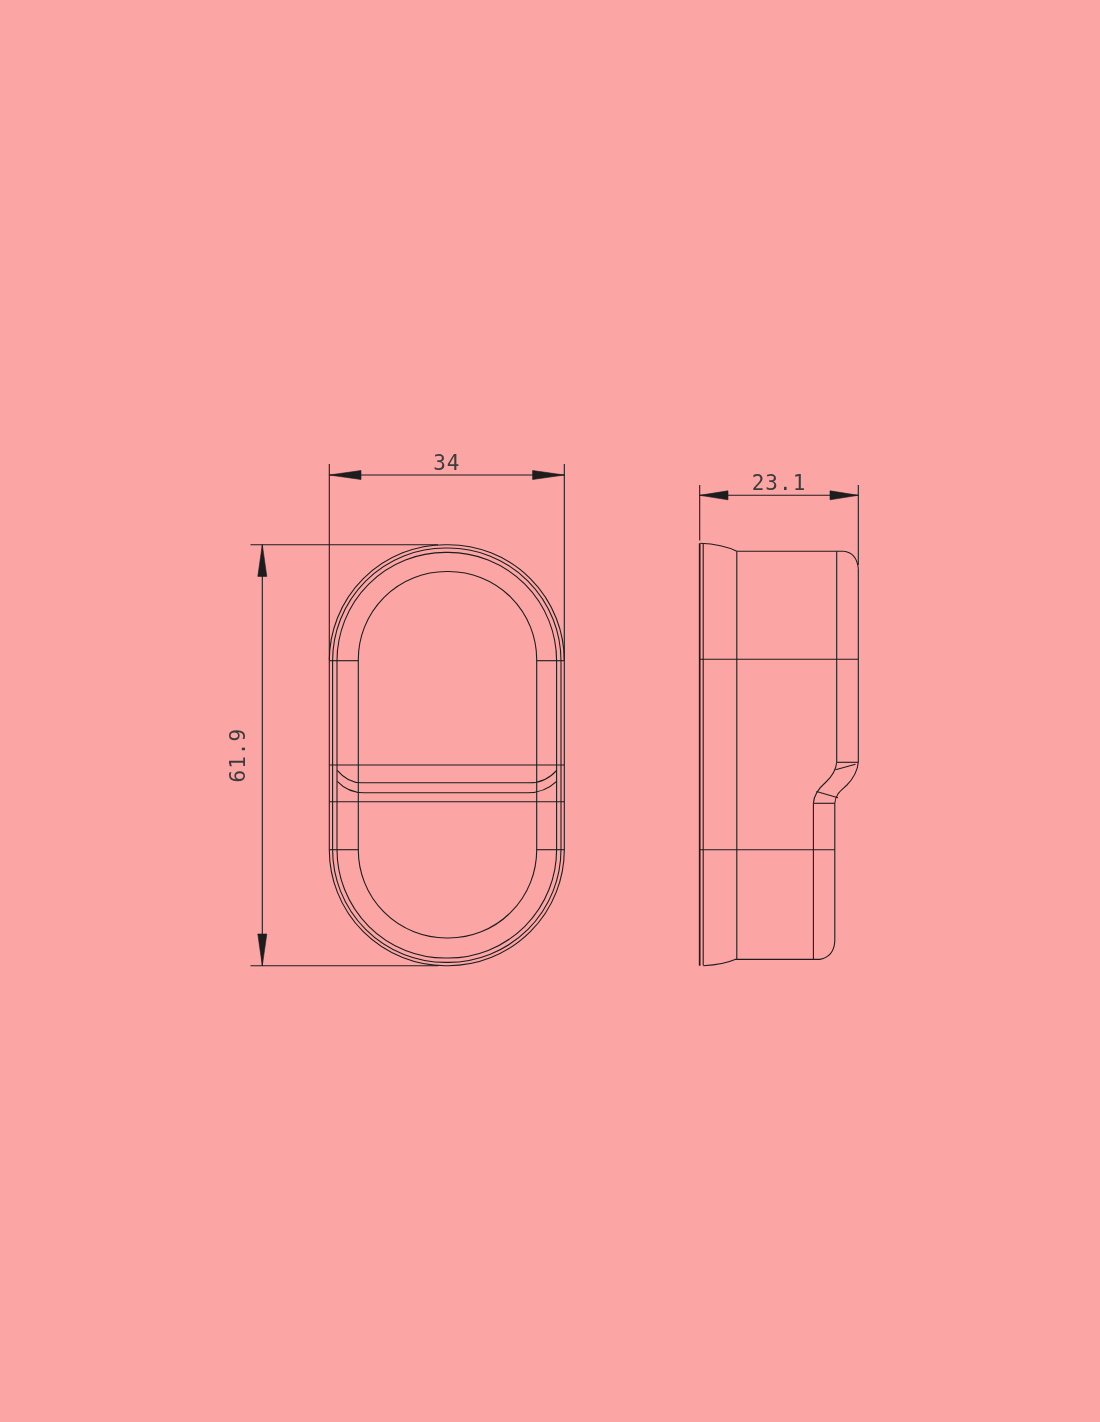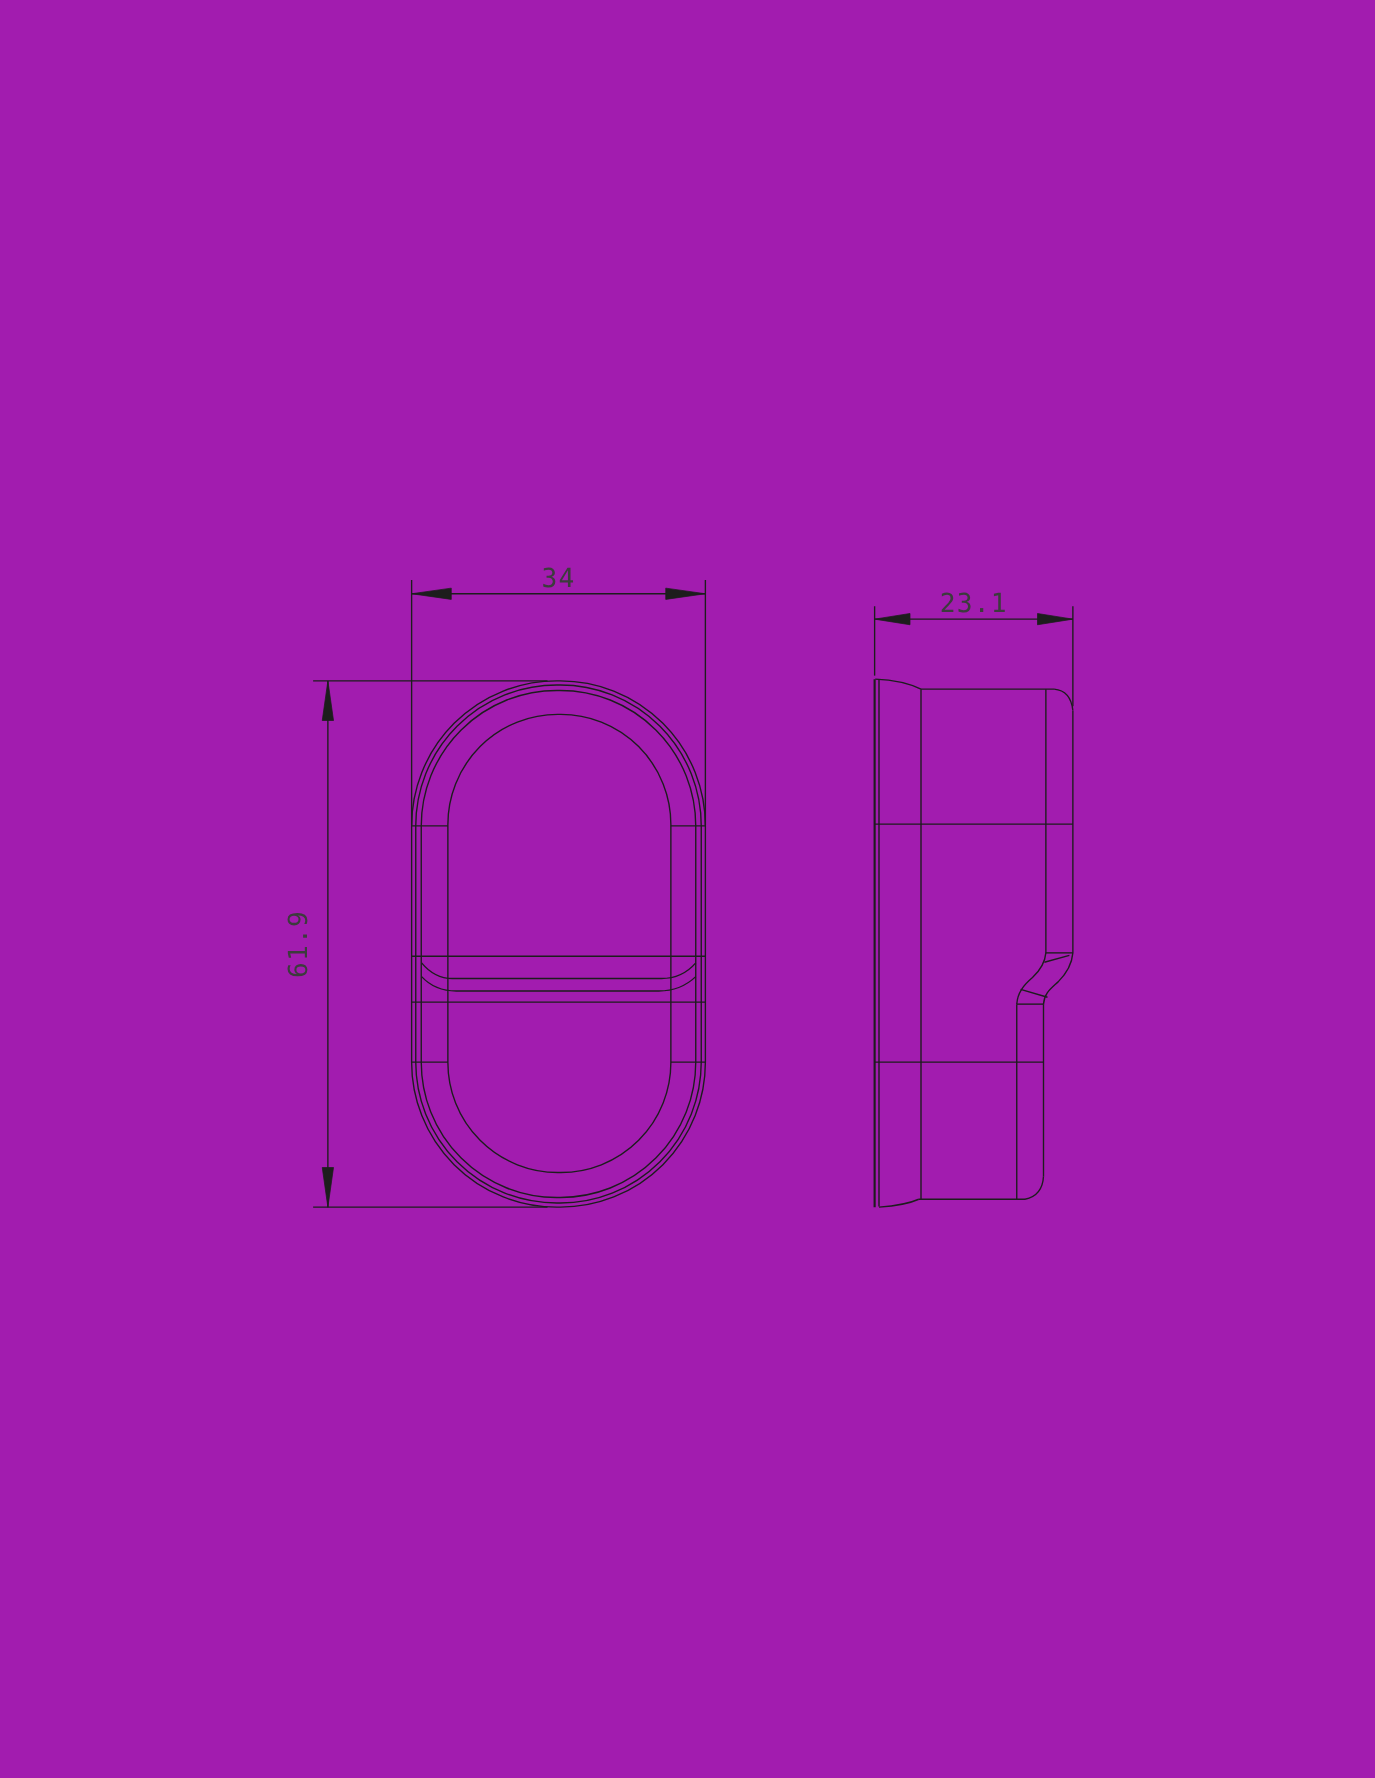--- a/index.html
+++ b/index.html
@@ -4,21 +4,21 @@
 <style>
   html, body {
     margin: 0;
     padding: 0;
     background: #ffffff;
   }
   .stage {
     position: relative;
     width: 1100px;
     height: 1422px;
-    background: #a21caf;
+    background: #fca5a5;
     overflow: hidden;
     font-family: "DejaVu Sans Mono", monospace;
   }
   svg { display: block; }
   .ln {
     fill: none;
     stroke: #1d1d1d;
     stroke-width: 1.1;
     stroke-linecap: butt;
   }

